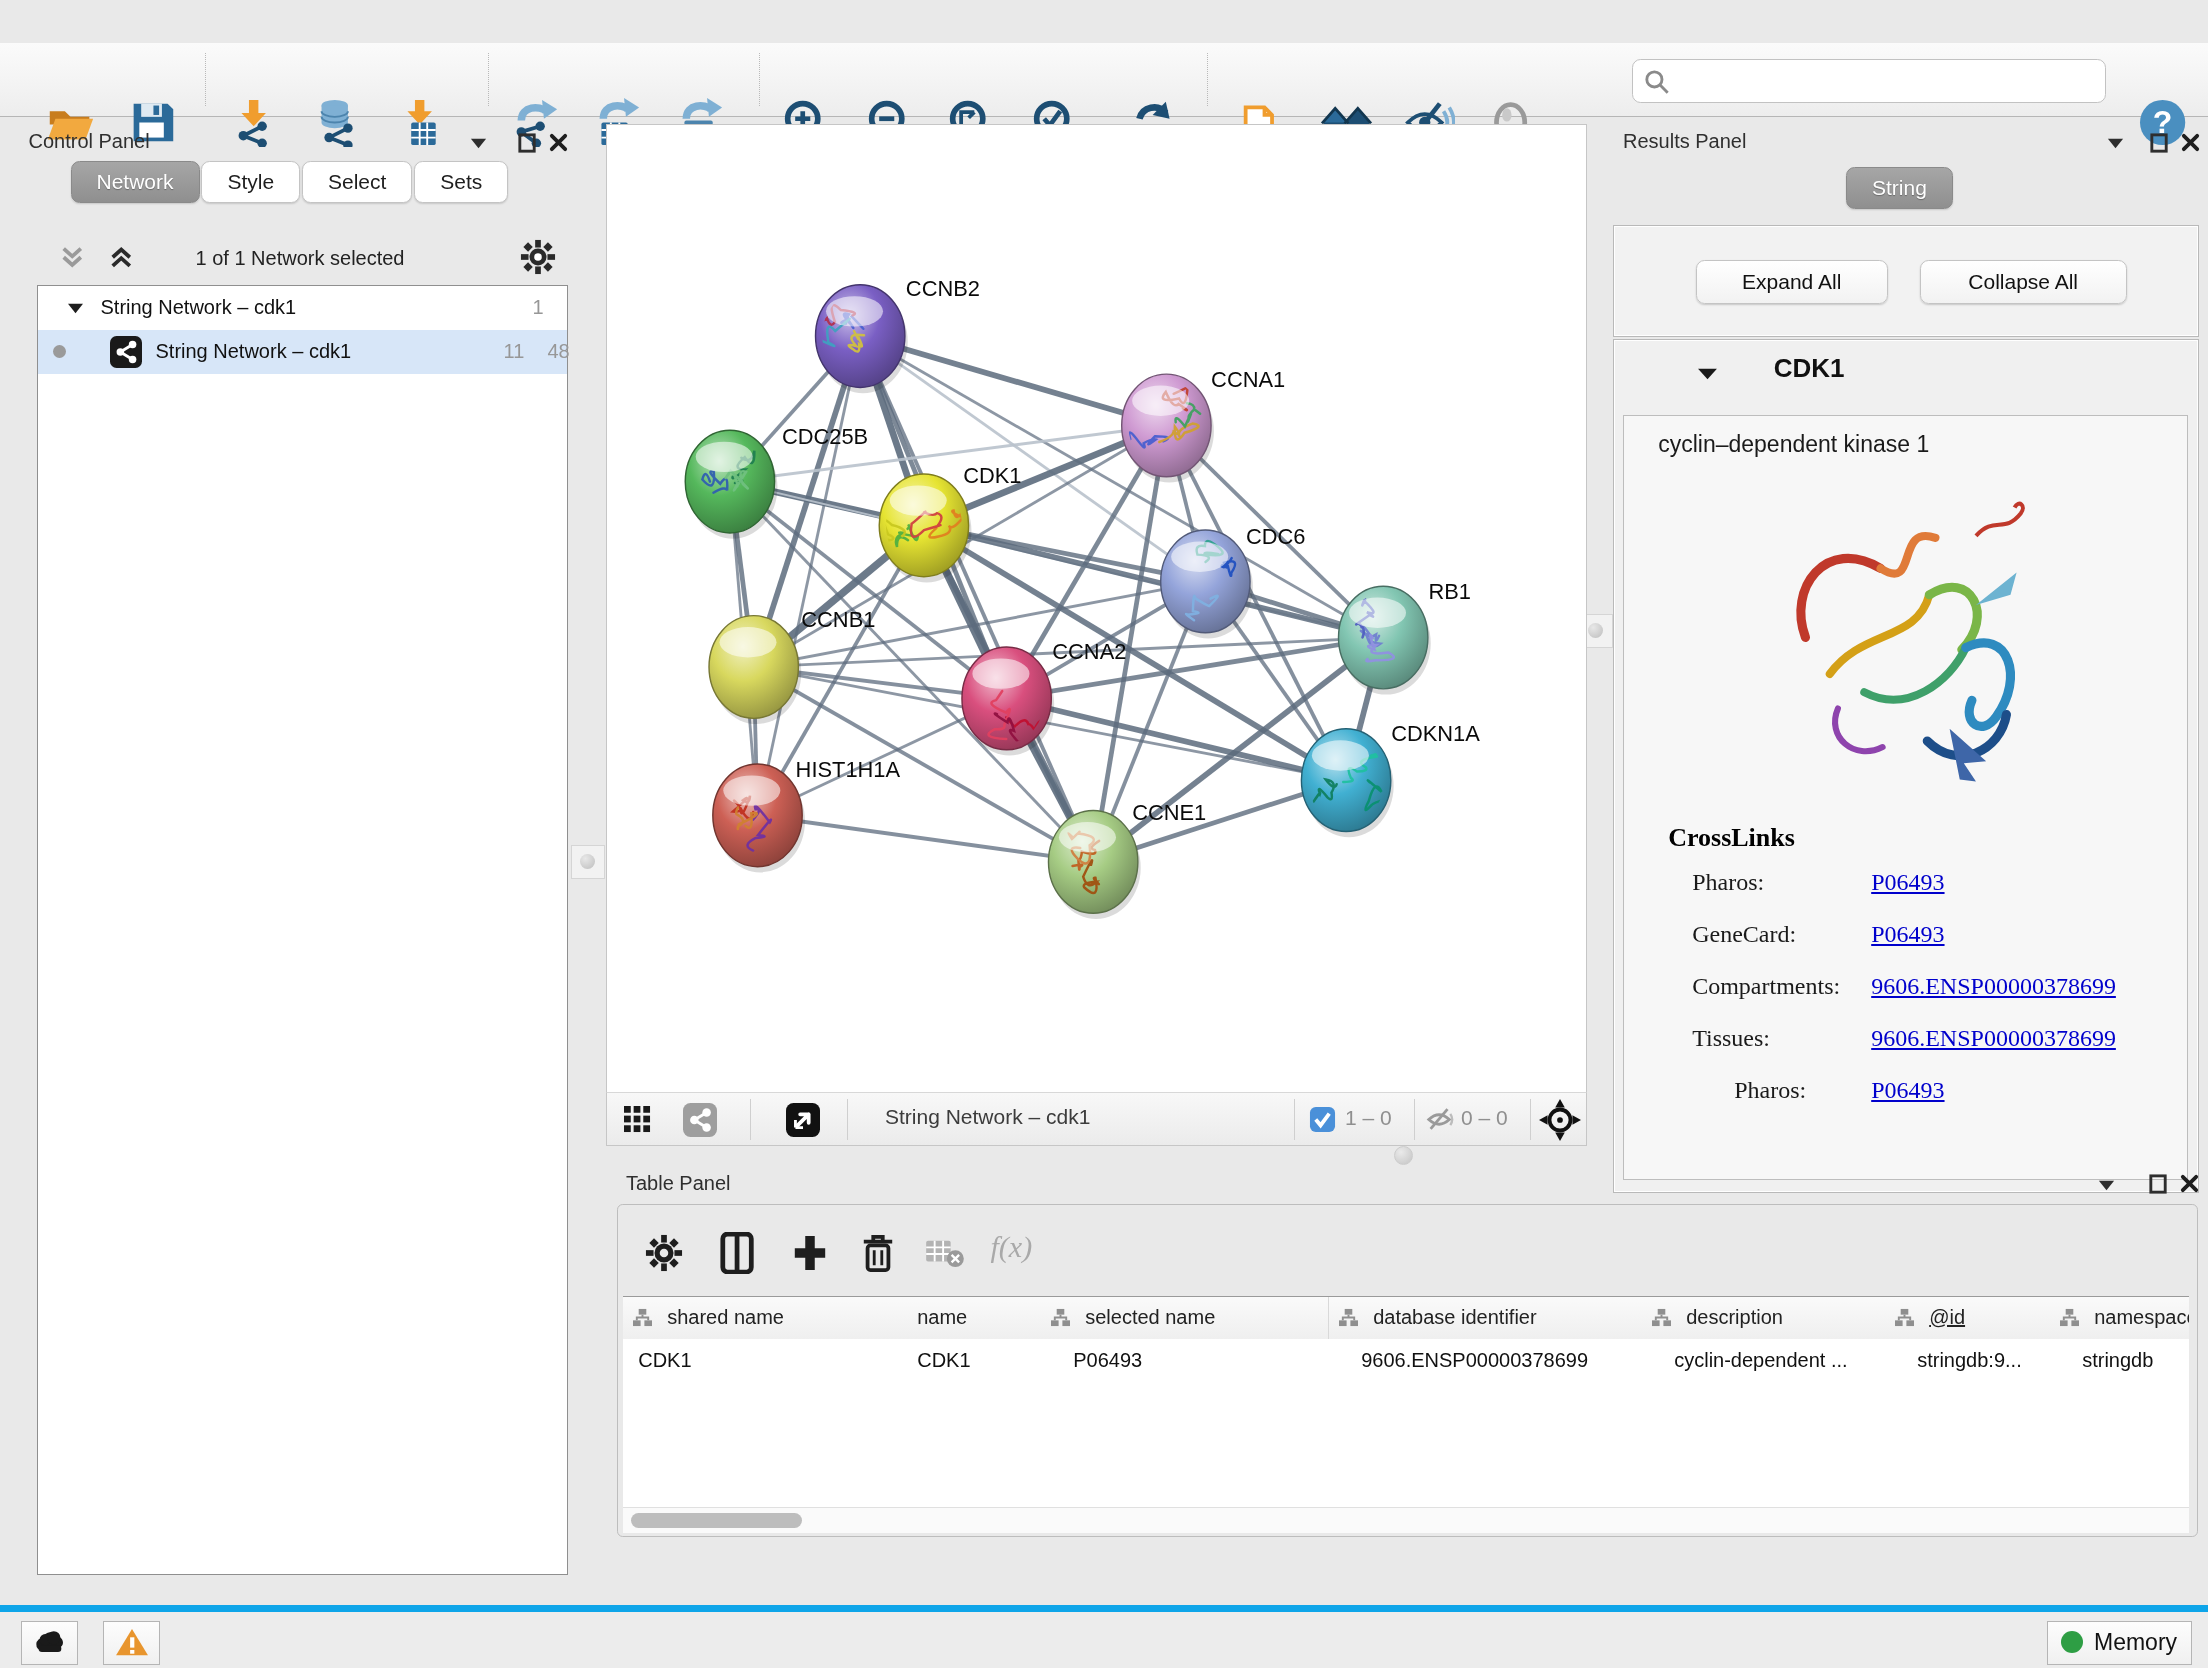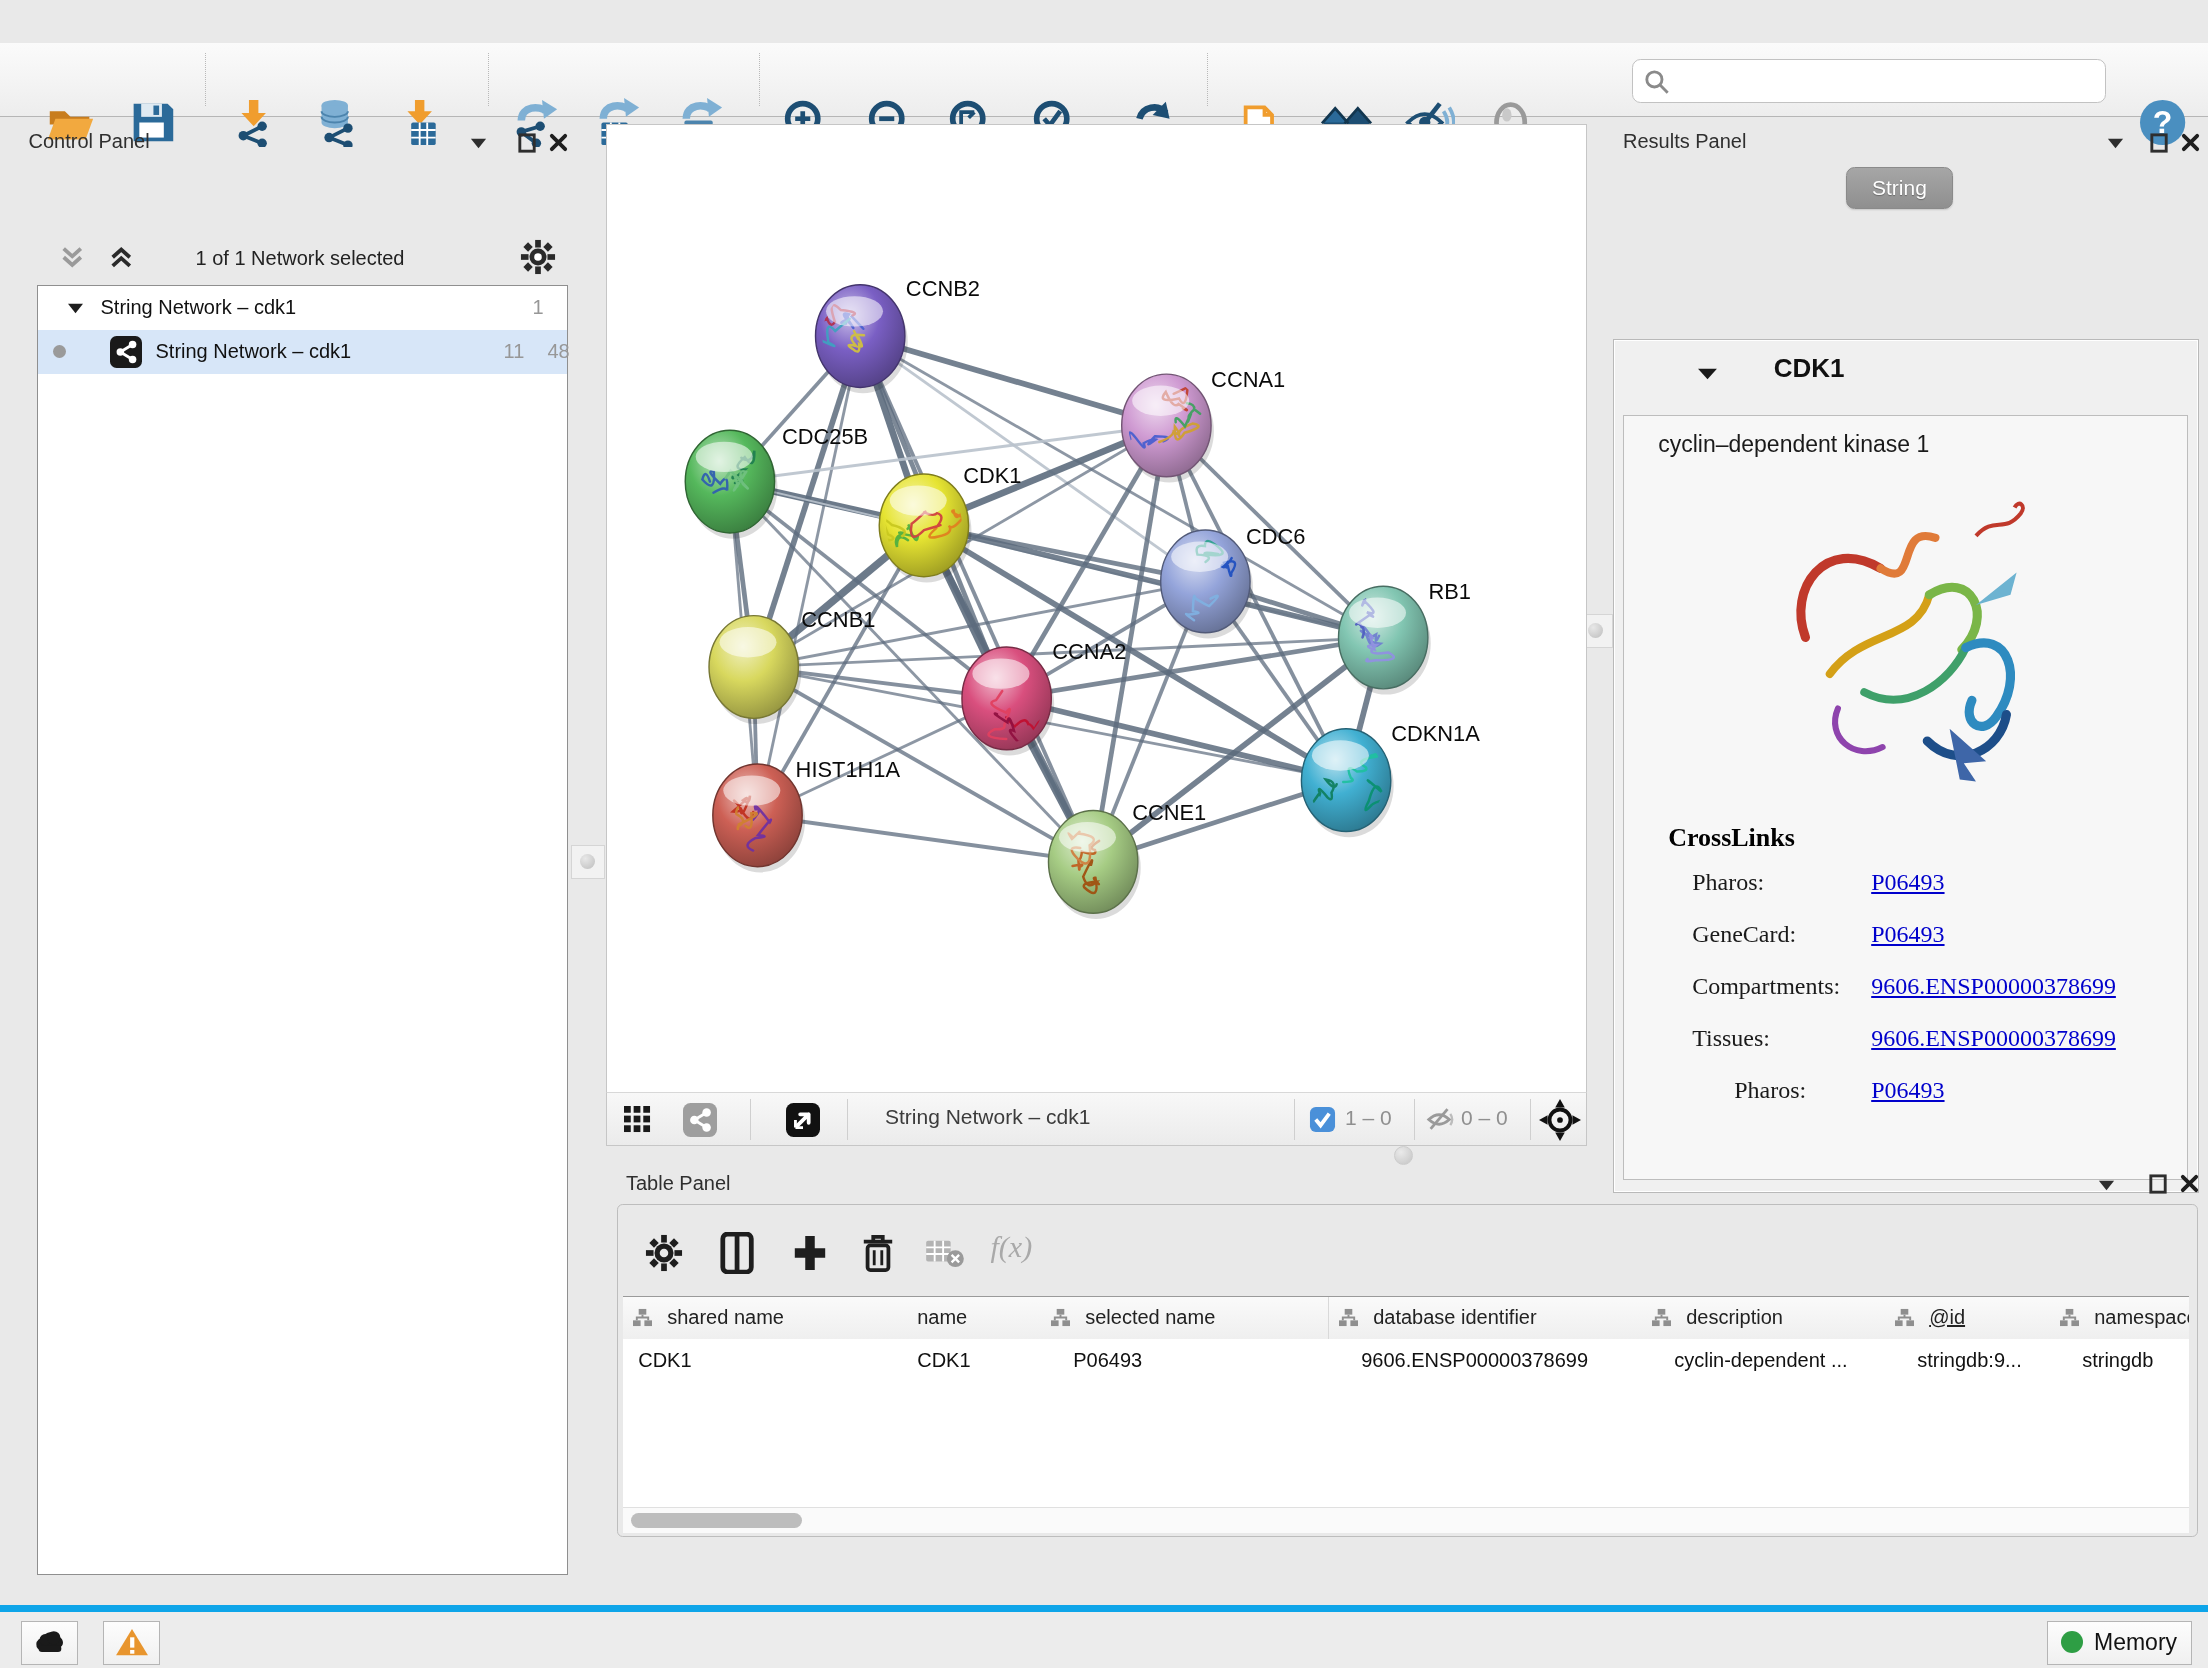--- a/index.html
+++ b/index.html
@@ -227,20 +227,26 @@
     <div class="abs panel-title" style="left:19px;top:8.6px">Control Panel</div>
     <div class="abs" style="left:457px;top:12.4px"><svg width="23" height="19" viewBox="0 0 24 20">
           <polygon points="4,6 20,6 12,16" fill="#2e2e2e"></polygon>
         </svg></div>
     <div class="abs" style="left:506px;top:10.5px"><svg width="23" height="23" viewBox="0 0 24 24">
           <rect x="4" y="3" width="15" height="17" fill="none" stroke="#2e2e2e" stroke-width="3"></rect>
         </svg></div>
     <div class="abs" style="left:538px;top:10.5px"><svg width="21" height="21" viewBox="0 0 22 22">
           <path d="M4 4 L18 18 M18 4 L4 18" stroke="#1e1e1e" stroke-width="4" stroke-linecap="round"></path>
         </svg></div>
+    <div id="cp-tabs" class="abs">
+        <div class="tab active">Network</div>
+        <div class="tab">Style</div>
+        <div class="tab">Select</div>
+        <div class="tab">Sets</div>
+      </div>
     <div class="abs" style="left:48px;top:122px"><svg width="28.5" height="28.5" viewBox="0 0 30 30">
           <path d="M6 6 l9 8 9-8 M6 15 l9 8 9-8" stroke="#9a9a9a" stroke-width="4" fill="none"></path>
         </svg></div>
     <div class="abs" style="left:97px;top:122px"><svg width="28.5" height="28.5" viewBox="0 0 30 30">
           <path d="M6 24 l9-8 9 8 M6 15 l9-8 9 8" stroke="#2a2a2a" stroke-width="4" fill="none"></path>
         </svg></div>
     <div class="abs" style="left:124px;top:126px;width:333px;text-align:center;font-size:20px;color:#222">1 of 1 Network selected</div>
     <div class="abs" style="left:510px;top:118px">
       <svg width="36" height="36" viewBox="0 0 38 38">
           <g fill="#2a2a2a">
@@ -617,20 +623,24 @@
     <div class="abs" style="left:498px;top:12.4px"><svg width="23" height="19" viewBox="0 0 24 20">
           <polygon points="4,6 20,6 12,16" fill="#2e2e2e"></polygon>
         </svg></div>
     <div class="abs" style="left:542px;top:10.5px"><svg width="23" height="23" viewBox="0 0 24 24">
           <rect x="4" y="3" width="15" height="17" fill="none" stroke="#2e2e2e" stroke-width="3"></rect>
         </svg></div>
     <div class="abs" style="left:574px;top:10.5px"><svg width="21" height="21" viewBox="0 0 22 22">
           <path d="M4 4 L18 18 M18 4 L4 18" stroke="#1e1e1e" stroke-width="4" stroke-linecap="round"></path>
         </svg></div>
     <div class="abs tab active" style="left:240px;top:46px">String</div>
+    <div id="rp-box1" class="abs">
+      <div class="btn abs" style="left:82px;top:34px;width:190px;height:42px;line-height:42px">Expand All</div>
+      <div class="btn abs" style="left:306px;top:34px;width:205px;height:42px;line-height:42px">Collapse All</div>
+    </div>
     <div id="rp-box2" class="abs">
       <div class="abs" style="left:82px;top:25px"><svg width="23" height="17" viewBox="0 0 24 18">
             <polygon points="2,4 22,4 12,15" fill="#1a1a1a"></polygon>
           </svg></div>
       <div class="abs" style="left:160px;top:13.3px;font-size:26px;font-weight:bold;color:#111">CDK1</div>
       <div id="rp-inner">
         <div class="abs" style="left:34px;top:15px;font-size:23px;color:#1a1a1a">cyclin–dependent kinase 1</div>
         <div class="abs" style="left:152px;top:59px">
           <svg width="266" height="335" viewBox="0 0 260 330">
             <path d="M28 160 C10 112 48 60 102 92" stroke="#c0392b" stroke-width="9" fill="none" stroke-linecap="round"></path>

